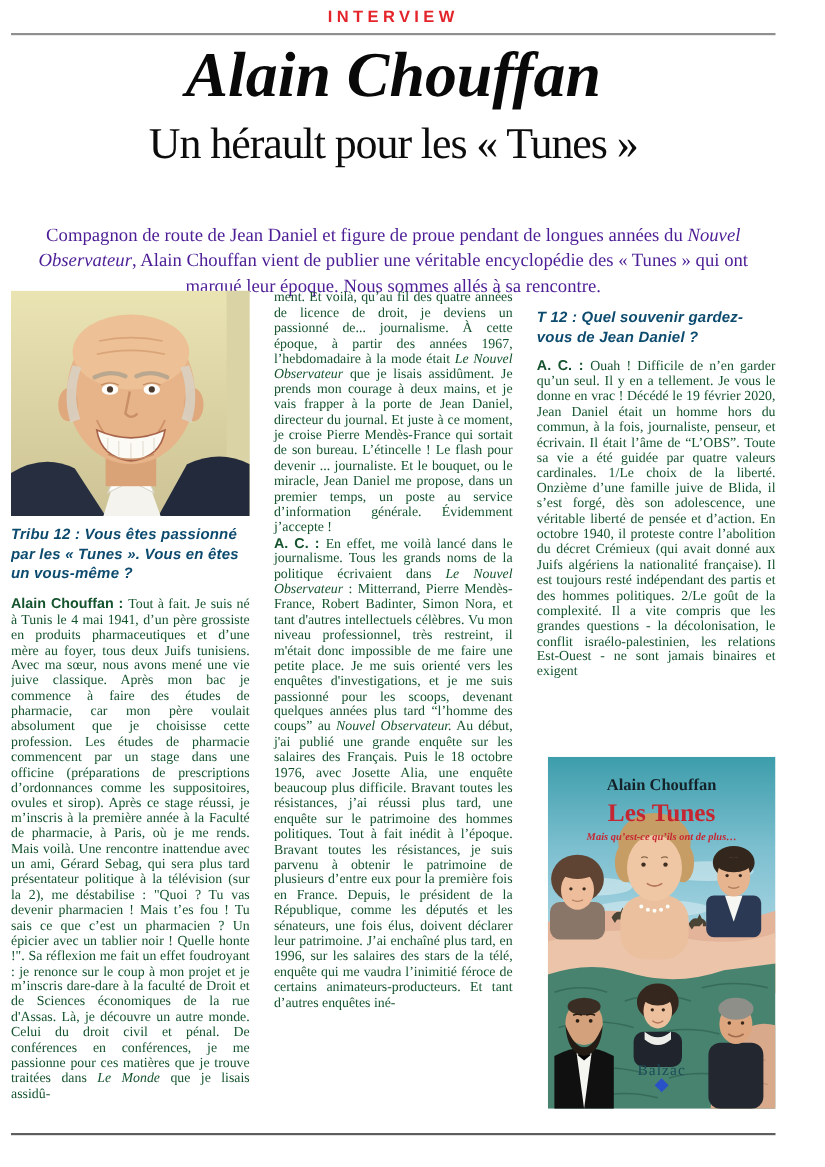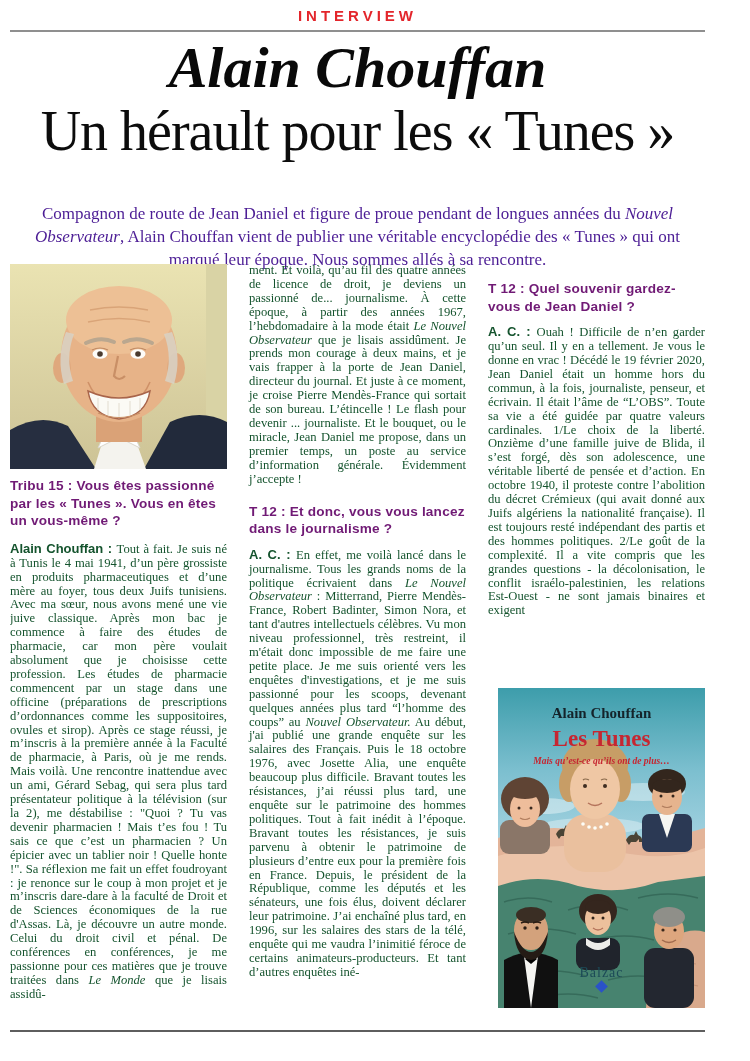--- a/index.html
+++ b/index.html
@@ -5,29 +5,29 @@
   html,body{margin:0;padding:0;background:#fff;}
   .page{position:relative;width:750px;height:1034px;background:#ffffff;overflow:hidden;
         font-family:"Liberation Serif",serif;color:#1c1c1c;}
   .kicker{position:absolute;top:7px;left:10px;width:695px;text-align:center;
           font-family:"Liberation Sans",sans-serif;font-weight:bold;font-size:15px;
           letter-spacing:4px;color:#e3252b;}
   .rule-top{position:absolute;top:30px;left:10px;width:695px;height:2px;background:#8f8f8f;}
   .title{position:absolute;top:36px;left:10px;width:695px;text-align:center;
          font-style:italic;font-weight:bold;font-size:58px;line-height:64px;color:#090909;}
   .subtitle{position:absolute;top:102px;left:10px;width:695px;text-align:center;
-            font-size:56px;line-height:58px;letter-spacing:-1px;color:#0c0c0c;}
+            font-size:40px;line-height:58px;letter-spacing:-1px;color:#0c0c0c;}
   .intro{position:absolute;top:202px;left:30px;width:655px;text-align:center;
          font-size:17px;line-height:23px;color:#4c1d95;}
   .columns{position:absolute;top:264px;left:10px;width:695px;height:766px;
            display:flex;gap:22px;overflow:hidden;}
   .col{flex:1 1 0;min-width:0;}
   .para{font-size:12.6px;line-height:13.9px;text-align:justify;margin:0;color:#14532d;}
   .question{font-family:"Liberation Sans",sans-serif;font-weight:bold;font-size:13.6px;
-            line-height:17.6px;color:#701a75;margin:16px 0 10px 0;letter-spacing:.2px;}
+            line-height:17.6px;color:#0c4a6e;margin:16px 0 10px 0;letter-spacing:.2px;font-style:italic;}
   .col1-question{margin-top:8px;margin-bottom:12px;}
   .sg-i{font-style:italic;}
   .sg-lead{font-family:"Liberation Sans",sans-serif;font-weight:bold;font-size:13px;margin-top:24px;}
   .photo-frame{width:100%;height:205px;}
   .photo-frame svg{display:block;width:100%;height:100%;}
   .cover{position:absolute;left:498px;top:688px;width:207px;height:320px;}
   .cover svg{display:block;width:100%;height:100%;}
   .rule-bottom{position:absolute;top:1030px;left:10px;width:695px;height:2px;background:#5e5e5e;}
   .footer{position:absolute;top:1038px;left:10px;width:695px;
           font-family:Liberation Serif, serif;font-size:13.5px;color:#4d4d4d;}
@@ -90,27 +90,26 @@
           <path d="M108,92 L104,112 Q109,118 115,112" fill="none" stroke="#c98f66" stroke-width="2.2"></path>
 
           <path d="M78,118 Q84,132 94,139" fill="none" stroke="#cf9168" stroke-width="1.6"></path>
           <path d="M140,118 Q134,132 124,139" fill="none" stroke="#cf9168" stroke-width="1.6"></path>
 
           <path d="M78,127 Q109,141 140,127 Q136,152 109,155 Q82,152 78,127 Z" fill="#fbfaf5" stroke="#a8644a" stroke-width="1.5"></path>
           <path d="M88,134 L88,146 M98,137 L98,151 M109,139 L109,153 M120,137 L120,151 M130,134 L130,146" stroke="#e2dccf" stroke-width="1"></path>
           <path d="M88,149 Q109,158 130,149" fill="none" stroke="#c98f66" stroke-width="1.2"></path>
         </svg>
       </div>
-      <div class="question col1-question">Tribu 15 : Vous êtes passionné par les « Tunes ». Vous en êtes un vous-même ?</div>
+      <div class="question col1-question">Tribu 12 : Vous êtes passionné par les « Tunes ». Vous en êtes un vous-même ?</div>
       <p class="para"><span class="sg-lead">Alain Chouffan : </span><span>Tout à fait. Je suis né à Tunis le 4 mai 1941, d’un père grossiste en produits pharmaceutiques et d’une mère au foyer, tous deux Juifs tunisiens. Avec ma sœur, nous avons mené une vie juive classique. Après mon bac je commence à faire des études de pharmacie, car mon père voulait absolument que je choisisse cette profession. Les études de pharmacie commencent par un stage dans une officine (préparations de prescriptions d’ordonnances comme les suppositoires, ovules et sirop). Après ce stage réussi, je m’inscris à la première année à la Faculté de pharmacie, à Paris, où je me rends. Mais voilà. Une rencontre inattendue avec un ami, Gérard Sebag, qui sera plus tard présentateur politique à la télévision (sur la 2), me déstabilise : "Quoi ? Tu vas devenir pharmacien ! Mais t’es fou ! Tu sais ce que c’est un pharmacien ? Un épicier avec un tablier noir ! Quelle honte !".  Sa réflexion me fait un effet foudroyant : je renonce sur le coup à mon projet et je m’inscris dare-dare à la faculté de Droit et de Sciences économiques de la rue d'Assas. Là, je découvre un autre monde. Celui du droit civil et pénal. De conférences en conférences, je me passionne pour ces matières que je trouve traitées dans </span><span class="sg-i">Le Monde</span><span> que je lisais assidû-</span></p>
     </div>
 
     <div class="col">
       <p class="para"><span>ment. Et voilà, qu’au fil des quatre années de licence de droit, je deviens un passionné de... journalisme. À cette époque, à partir des années 1967, l’hebdomadaire à la mode était </span><span class="sg-i">Le Nouvel Observateur</span><span> que je lisais assidûment. Je prends mon courage à deux mains, et je vais frapper à la porte de Jean Daniel, directeur du journal. Et juste à ce moment, je croise Pierre Mendès-France qui sortait de son bureau. L’étincelle ! Le flash pour devenir ... journaliste.  Et le bouquet, ou le miracle, Jean Daniel me propose, dans un premier temps, un poste au service d’information générale. Évidemment j’accepte !</span></p>
-      <div class="question">T 12 : Et donc, vous vous lancez dans le journalisme ?</div>
       <p class="para"><span class="sg-lead">A. C. : </span><span>En effet, me voilà lancé dans le journalisme. Tous les grands noms de la politique écrivaient dans </span><span class="sg-i">Le Nouvel Observateur</span><span> : Mitterrand, Pierre Mendès-France, Robert Badinter, Simon Nora, et tant d'autres intellectuels célèbres. Vu mon niveau professionnel, très restreint, il m'était donc impossible de me faire une petite place. Je me suis orienté vers les enquêtes d'investigations, et je me suis passionné pour les scoops, devenant quelques années plus tard “l’homme des coups” au </span><span class="sg-i">Nouvel Observateur.</span><span> Au début, j'ai publié une grande enquête sur les salaires des Français. Puis le 18 octobre 1976, avec Josette Alia, une enquête beaucoup plus difficile. Bravant toutes les résistances, j’ai réussi plus tard, une enquête sur le patrimoine des hommes politiques. Tout à fait inédit à l’époque. Bravant toutes les résistances, je suis parvenu à obtenir le patrimoine de plusieurs d’entre eux pour la première fois en France. Depuis, le président de la République, comme les députés et les sénateurs, une fois élus, doivent déclarer leur patrimoine. J’ai enchaîné plus tard, en 1996, sur les salaires des stars de la télé, enquête qui me vaudra l’inimitié féroce de certains animateurs-producteurs. Et tant d’autres enquêtes iné-</span></p>
     </div>
 
     <div class="col">
       <div class="question">T 12 : Quel souvenir gardez-vous de Jean Daniel ?</div>
       <p class="para"><span class="sg-lead">A. C. : </span><span>Ouah ! Difficile de n’en garder qu’un seul. Il y en a tellement. Je vous le donne en vrac ! Décédé le 19 février 2020, Jean Daniel était un homme hors du commun, à la fois, journaliste, penseur, et écrivain. Il était l’âme de “L’OBS”. Toute sa vie a été guidée par quatre valeurs cardinales. 1/Le choix de la liberté. Onzième d’une famille juive de Blida, il s’est forgé, dès son adolescence, une véritable liberté de pensée et d’action. En octobre 1940, il proteste contre l’abolition du décret Crémieux (qui avait donné aux Juifs algériens la nationalité française). Il est toujours resté indépendant des partis et des hommes politiques. 2/Le goût de la complexité. Il a vite compris que les grandes questions - la décolonisation, le conflit israélo-palestinien, les relations Est-Ouest - ne sont jamais binaires et exigent</span></p>
     </div>
   </div>
 
   <div class="cover">

